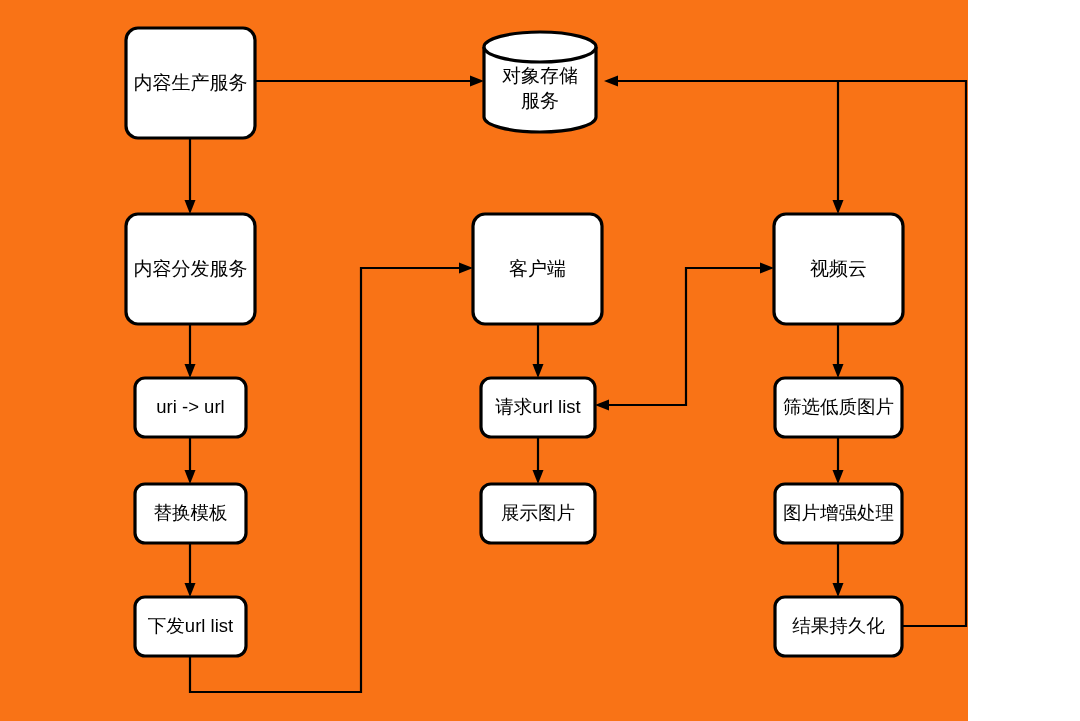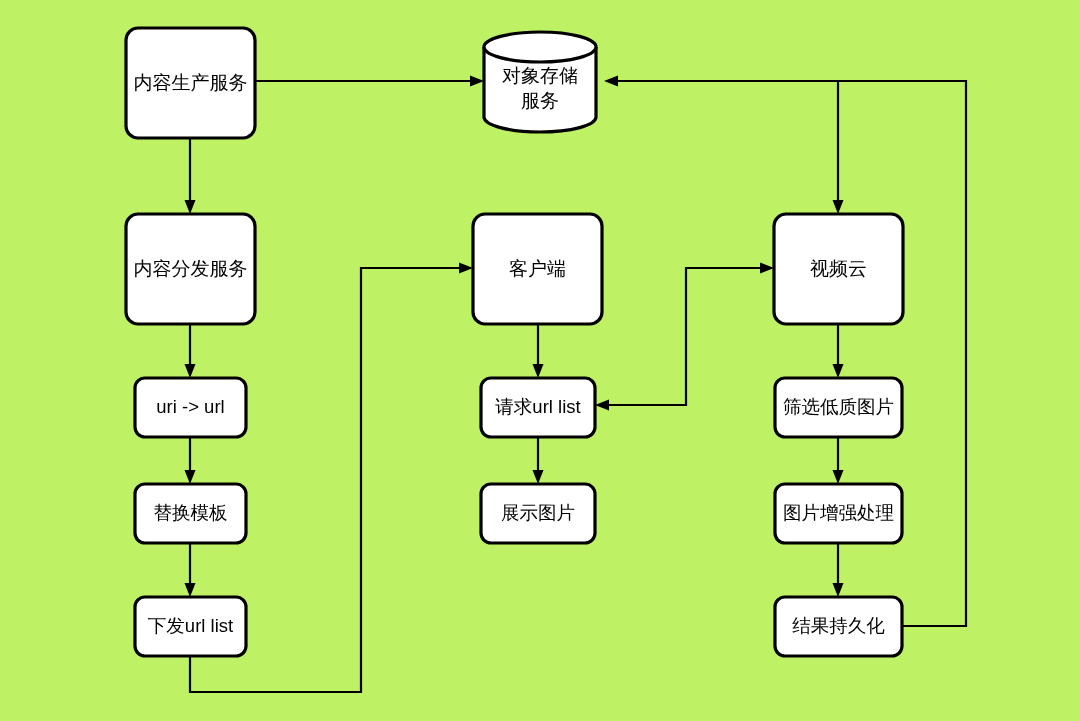--- a/index.html
+++ b/index.html
@@ -5,23 +5,23 @@
   html, body {
     margin: 0;
     padding: 0;
     background: #ffffff;
   }
   body {
     font-family: "Liberation Sans", "DejaVu Sans", sans-serif;
   }
   #canvas {
     position: relative;
-    width: 1080px;
+    width: 968px;
     height: 721px;
-    background: #bef264;
+    background: #f97316;
     overflow: hidden;
   }
   #diagram-svg {
     position: absolute;
     left: 0;
     top: 0;
     width: 1080px;
     height: 721px;
   }
   .node-shape {

